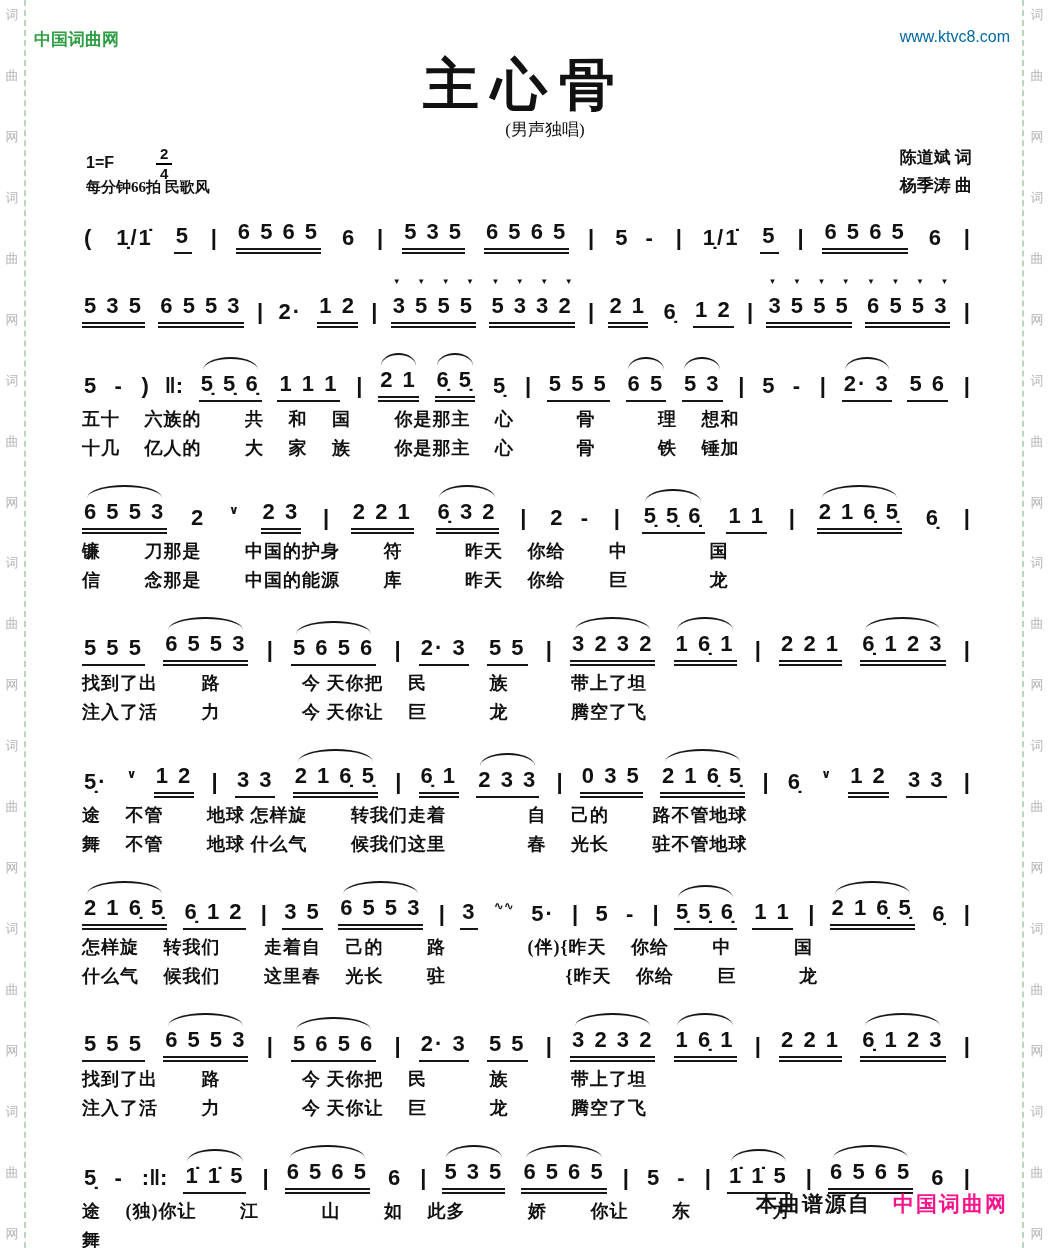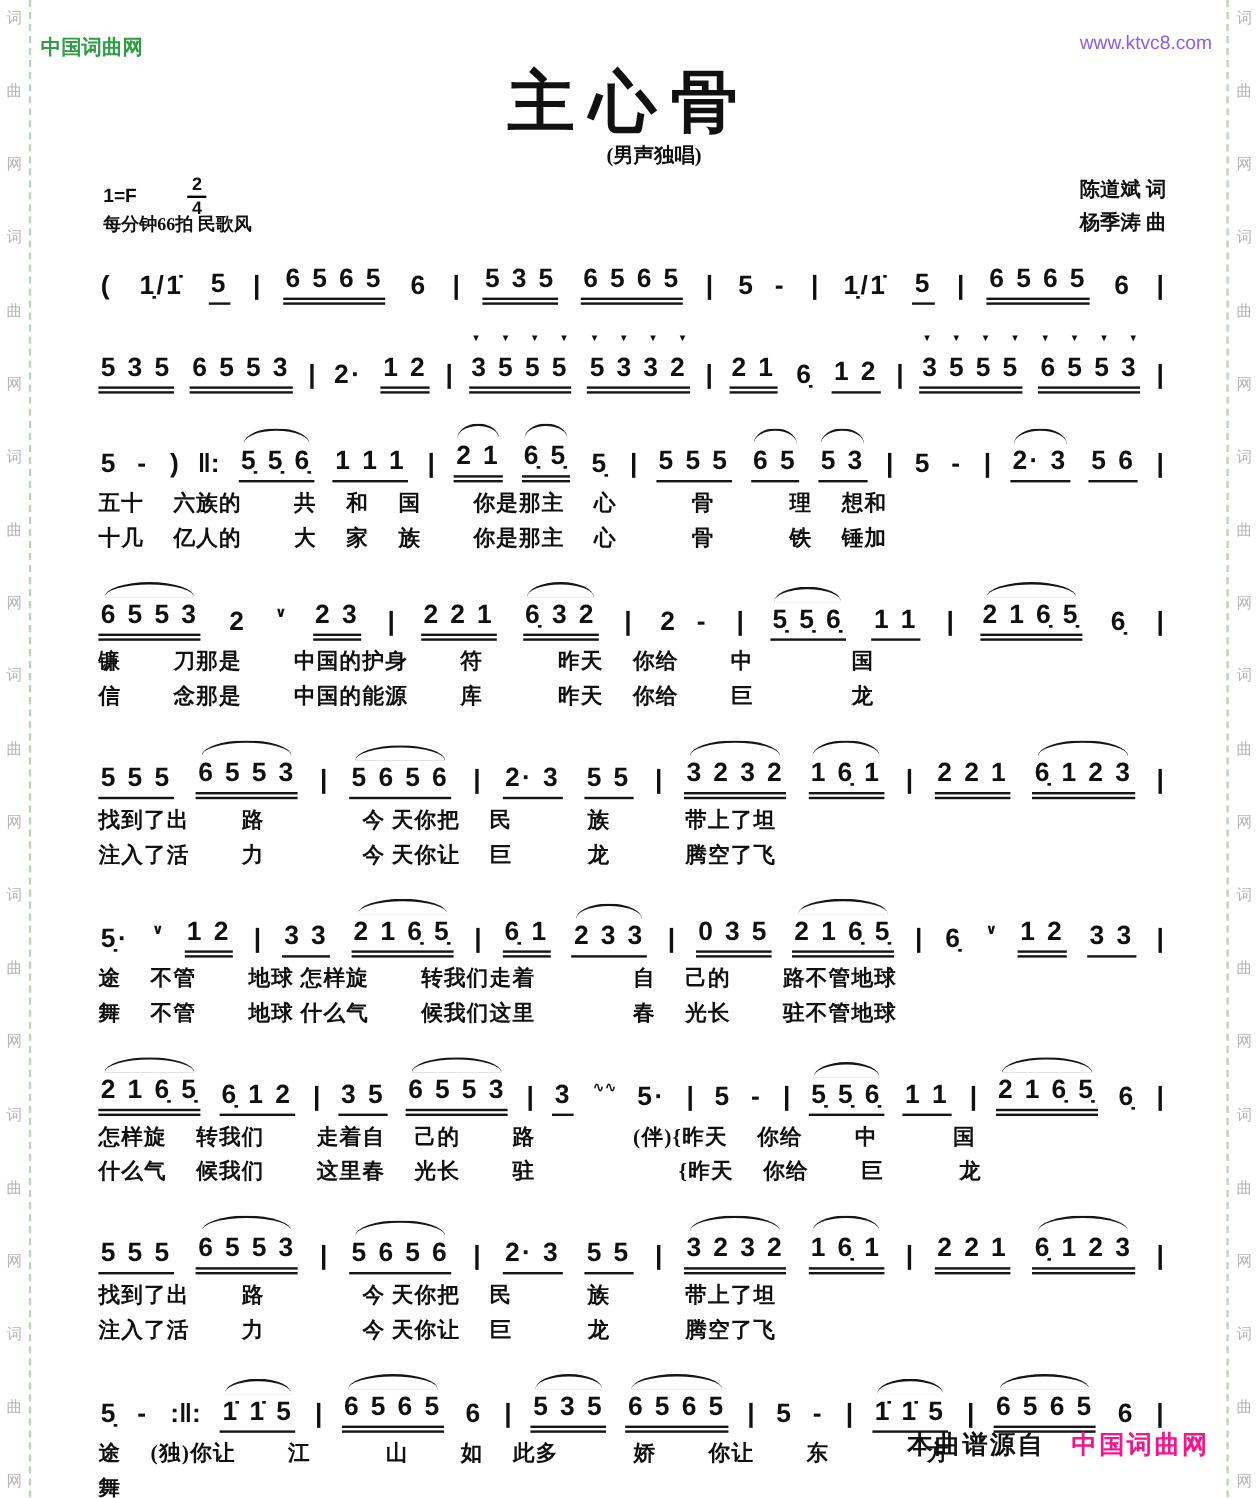--- a/index.html
+++ b/index.html
@@ -11,26 +11,26 @@
   .dash-line{position:absolute;top:0;bottom:0;width:0;border-left:2px dashed #bcd6bd;}
   .dash-left{left:24px;}
   .dash-right{right:26px;}
   .wm-col{position:absolute;top:0;bottom:0;width:22px;display:flex;flex-direction:column;
     justify-content:space-between;align-items:center;padding:8px 0;color:#b6b6b6;
     font-size:13px;line-height:1;}
   .wm-left{left:1px;}
   .wm-right{right:2px;}
   
   .site-left{position:absolute;left:34px;top:28px;font-size:17px;font-weight:bold;color:#2f9e44;}
-  .site-right{position:absolute;right:40px;top:28px;font-size:16px;color:#8b5cf6;}
+  .site-right{position:absolute;right:40px;top:28px;font-size:16px;color:#0369a1;}
   .title{position:absolute;left:0;right:0;top:48px;text-align:center;
     font-size:56px;font-weight:bold;letter-spacing:12px;
     font-family:"Liberation Serif","DejaVu Serif",serif;}
   .subtitle{position:absolute;left:0;right:0;top:118px;text-align:center;
-    font-size:17px;font-weight:bold;font-family:"Liberation Serif","DejaVu Serif",serif;margin-left:40px;}
+    font-size:17px;font-weight:normal;font-family:"Liberation Serif","DejaVu Serif",serif;margin-left:40px;}
   .credits{position:absolute;right:78px;top:144px;text-align:left;font-size:17px;
     font-weight:bold;line-height:1.65;font-family:"Liberation Serif","DejaVu Serif",serif;}
   .keyline{position:absolute;left:86px;top:146px;font-size:16px;font-weight:bold;}
   .frac{display:inline-block;vertical-align:middle;text-align:center;margin-left:42px;
     font-size:15px;font-weight:bold;line-height:1.05;}
   .frac .num{display:block;border-bottom:2px solid #000;padding:0 4px 1px;}
   .frac .den{display:block;padding-top:1px;}
   .tempoline{position:absolute;left:86px;top:178px;font-size:15px;font-weight:bold;
     font-family:"Liberation Serif","DejaVu Serif",serif;}
   

